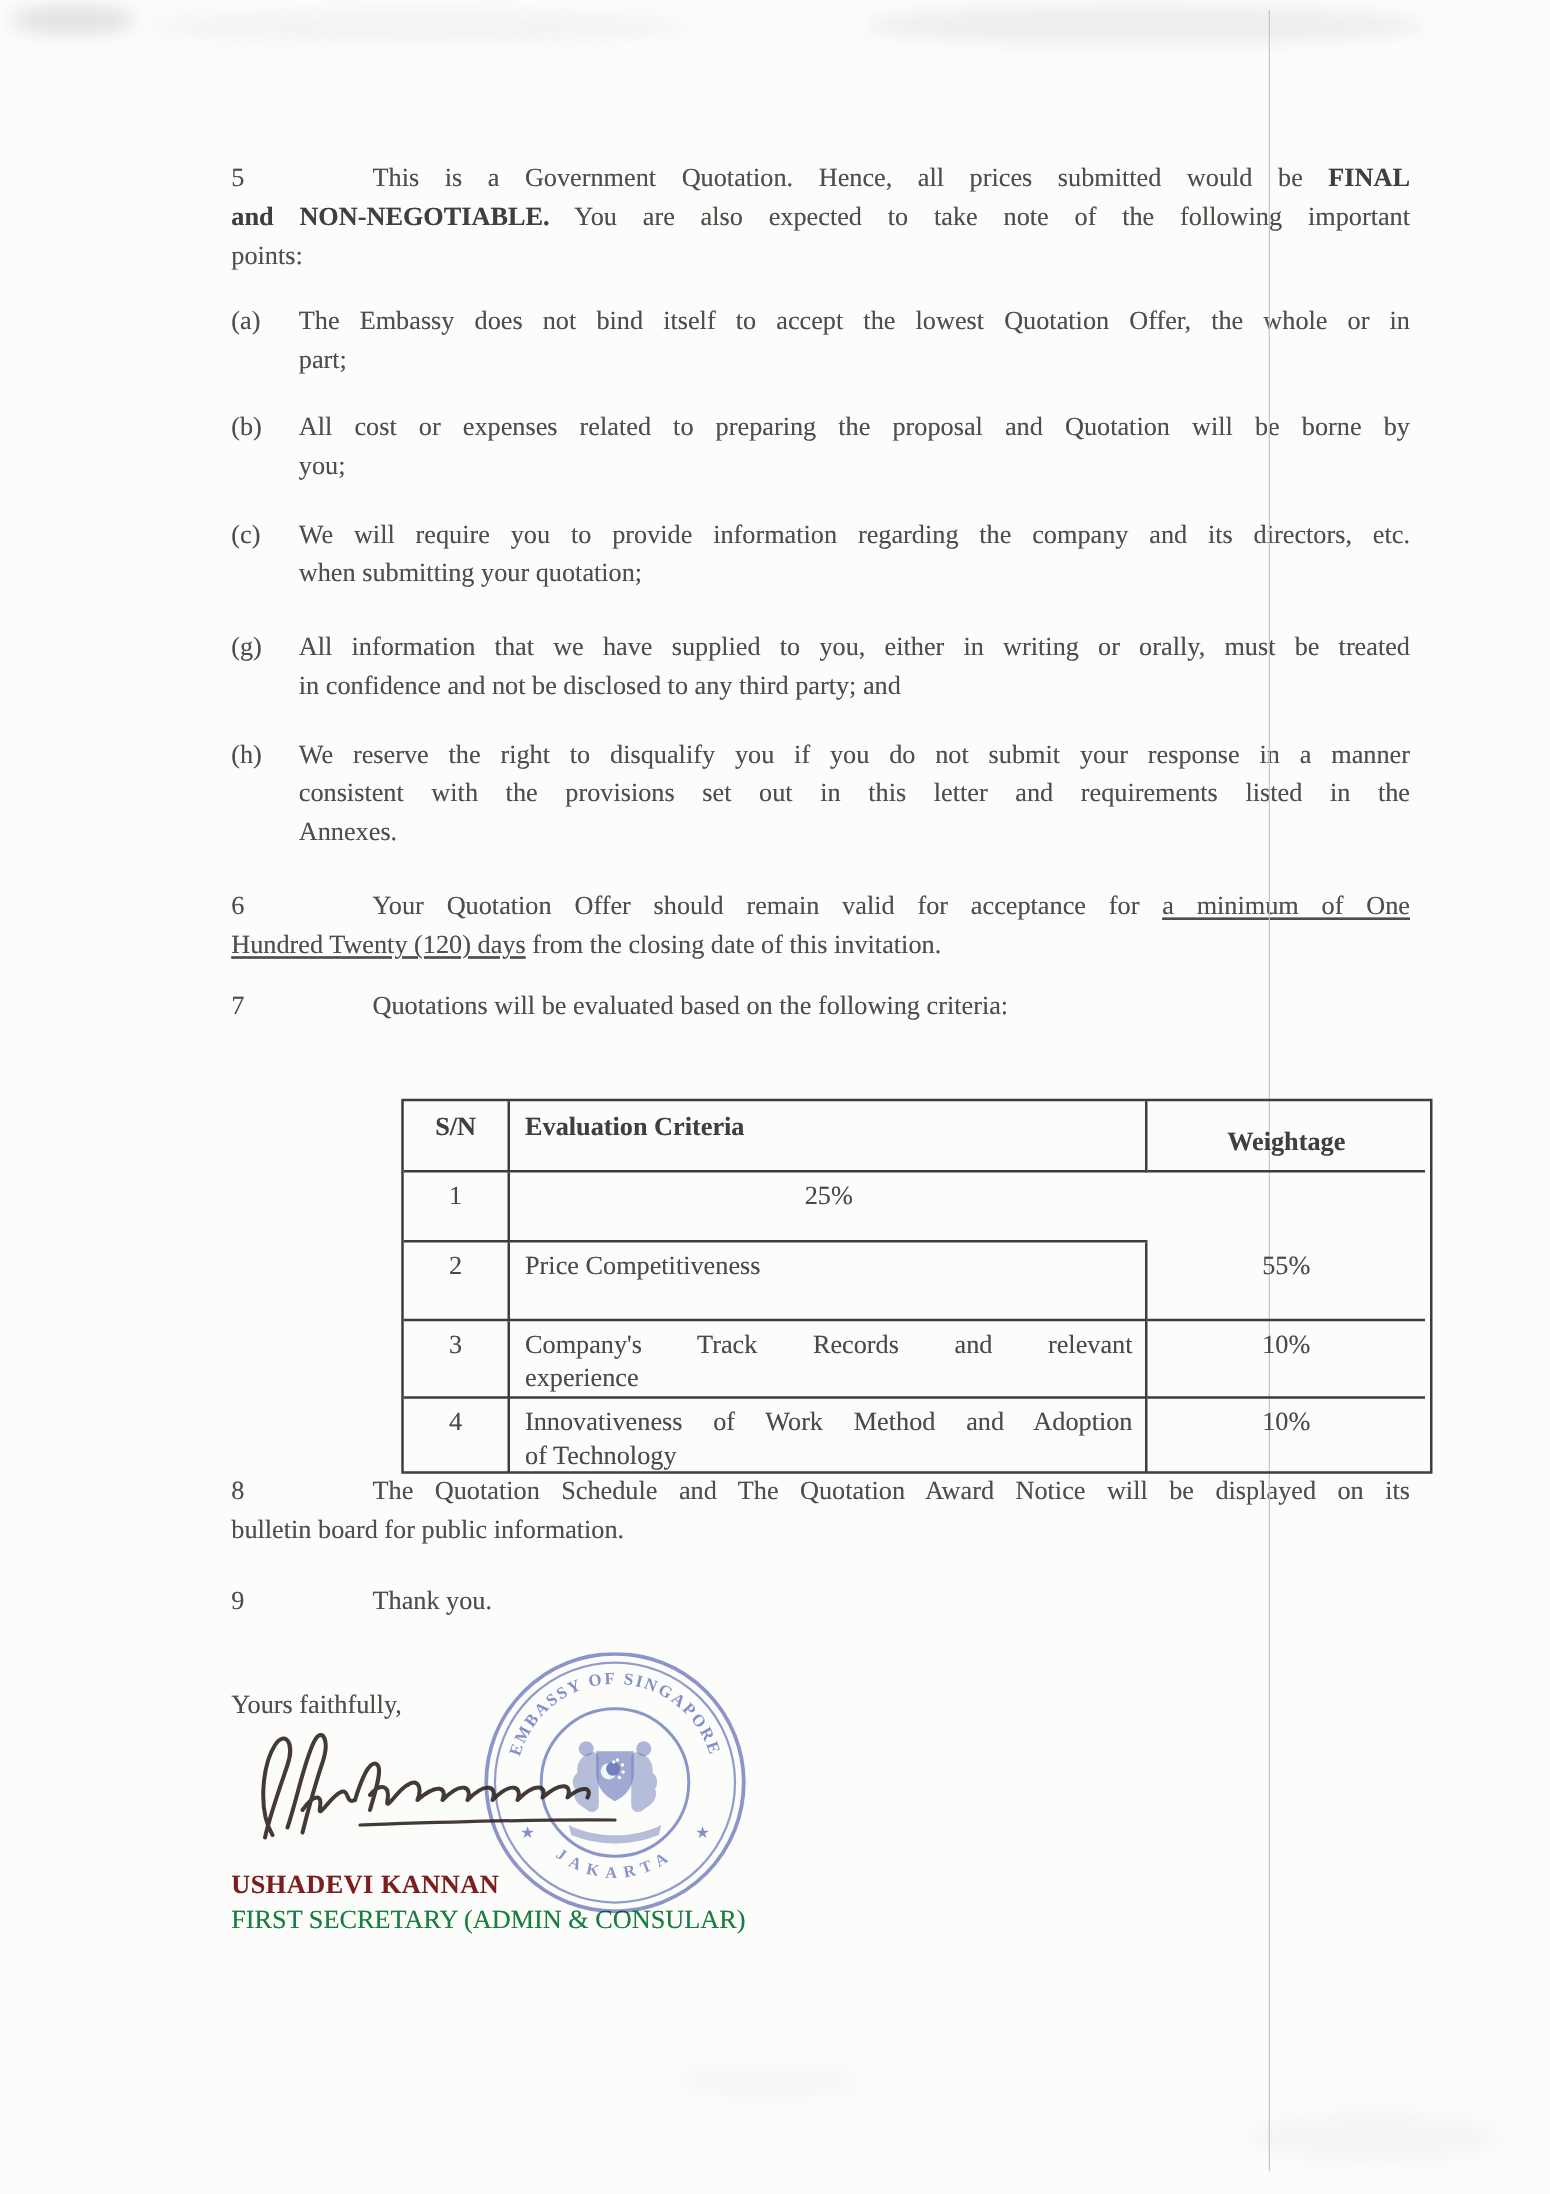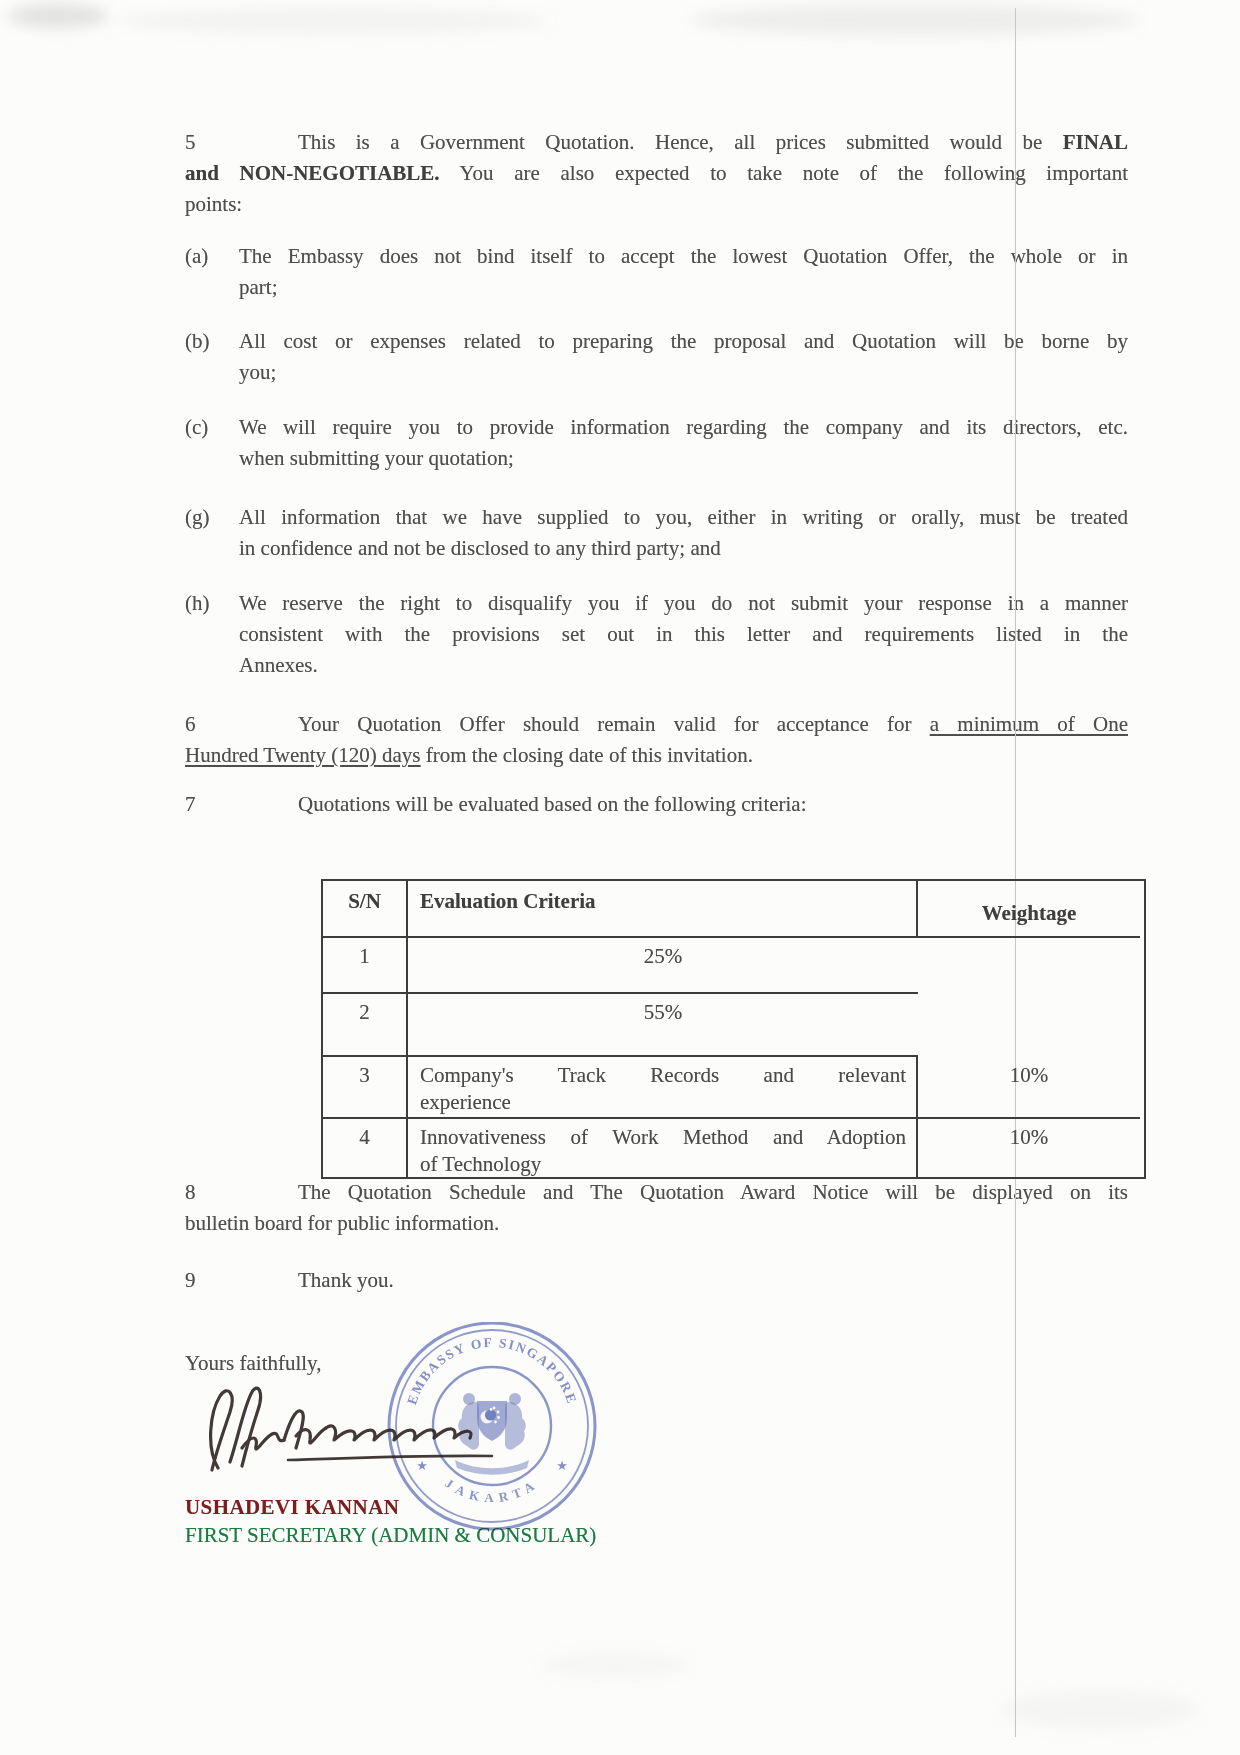--- a/index.html
+++ b/index.html
@@ -125,20 +125,21 @@
     <div class="cell c-sn hdr" style="padding-top:7px;">S/N</div>
     <div class="cell c-crit hdr" style="padding-top:7px;">Evaluation Criteria</div>
     <div class="cell c-wt hdr last-col" style="padding-top:19px;">Weightage</div>
   </div>
   <div class="trow" style="height:56px;">
     <div class="cell c-sn">1</div>
     <div class="cell c-wt last-col">25%</div>
   </div>
   <div class="trow" style="height:63px;">
     <div class="cell c-sn">2</div>
+    <div class="cell c-crit">Price Competitiveness</div>
     <div class="cell c-wt last-col">55%</div>
   </div>
   <div class="trow" style="height:62px;">
     <div class="cell c-sn">3</div>
     <div class="cell c-crit">
       <div class="jfull">Company's Track Records and relevant</div>
       <div>experience</div>
     </div>
     <div class="cell c-wt last-col">10%</div>
   </div>

